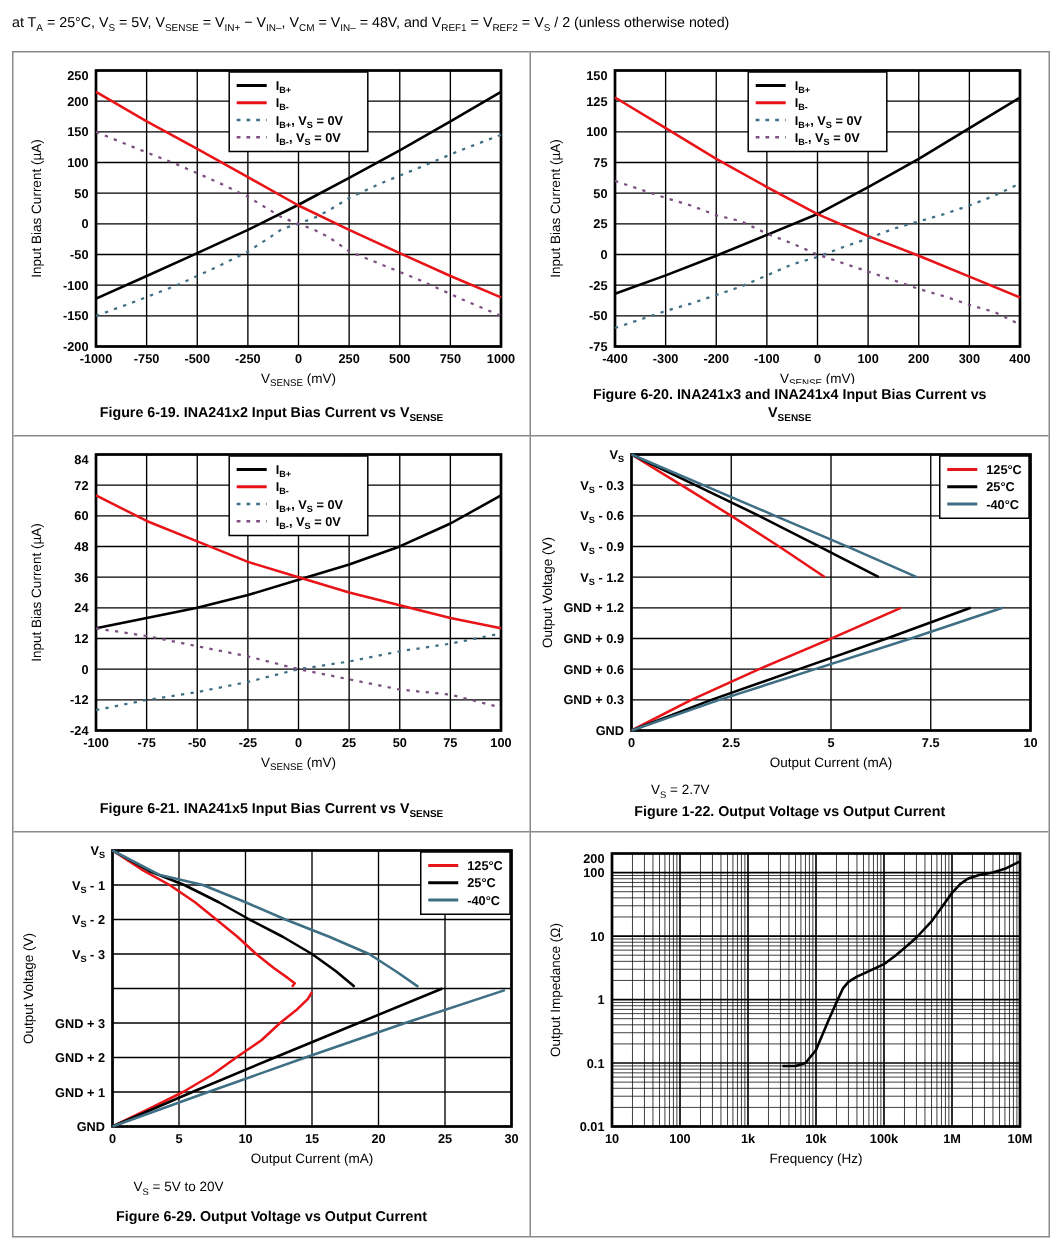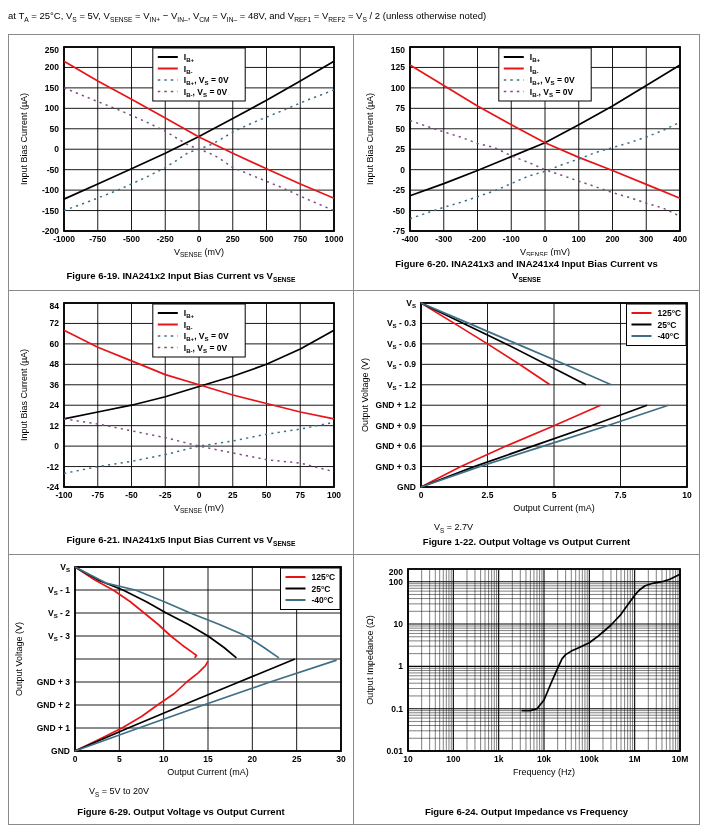--- a/index.html
+++ b/index.html
@@ -426,17 +426,16 @@
           <text x="41" y="150.6845545872778" text-anchor="end" font-size="8.5" font-weight="bold" font-family="Liberation Sans, sans-serif" fill="#000"><tspan dy="0">0.1</tspan></text>
           <text x="41" y="108.36910917455559" text-anchor="end" font-size="8.5" font-weight="bold" font-family="Liberation Sans, sans-serif" fill="#000"><tspan dy="0">1</tspan></text>
           <text x="41" y="66.05366376183339" text-anchor="end" font-size="8.5" font-weight="bold" font-family="Liberation Sans, sans-serif" fill="#000"><tspan dy="0">10</tspan></text>
           <text x="41" y="23.73821834911118" text-anchor="end" font-size="8.5" font-weight="bold" font-family="Liberation Sans, sans-serif" fill="#000"><tspan dy="0">100</tspan></text>
           <text x="41" y="14" text-anchor="end" font-size="8.5" font-weight="bold" font-family="Liberation Sans, sans-serif" fill="#000"><tspan dy="0">200</tspan></text>
           <rect x="46" y="8" width="272" height="182" fill="none" stroke="#000" stroke-width="1.8"></rect>
           <polyline points="159.6,149.6 168.4,149.6 175.0,147.7 182.0,139.0 190.0,120.0 195.6,107.3 200.0,97.9 203.6,93.6 209.3,90.1 217.3,86.4 227.3,81.8 235.3,75.8 241.0,71.0 249.0,64.0 259.0,53.3 265.6,44.1 272.7,34.2 277.8,28.7 283.1,24.8 290.7,22.3 300.0,20.7 307.9,18.2 318.0,13.3" fill="none" stroke="#000000" stroke-width="1.7" stroke-linejoin="round"></polyline>
           <text x="182" y="214" text-anchor="middle" font-size="9" font-weight="normal" font-family="Liberation Sans, sans-serif" fill="#000"><tspan dy="0">Frequency (Hz)</tspan></text>
           <text x="11" y="99" text-anchor="middle" font-size="9" font-weight="normal" font-family="Liberation Sans, sans-serif" fill="#000" transform="rotate(-90 11 99)"><tspan dy="0">Output Impedance (Ω)</tspan></text>
         </svg>
-      <div class="caption">Figure 6-24. Output Impedance vs Frequency</div>
     </div>
 
   </div>
 </div>
 
 </body></html>

